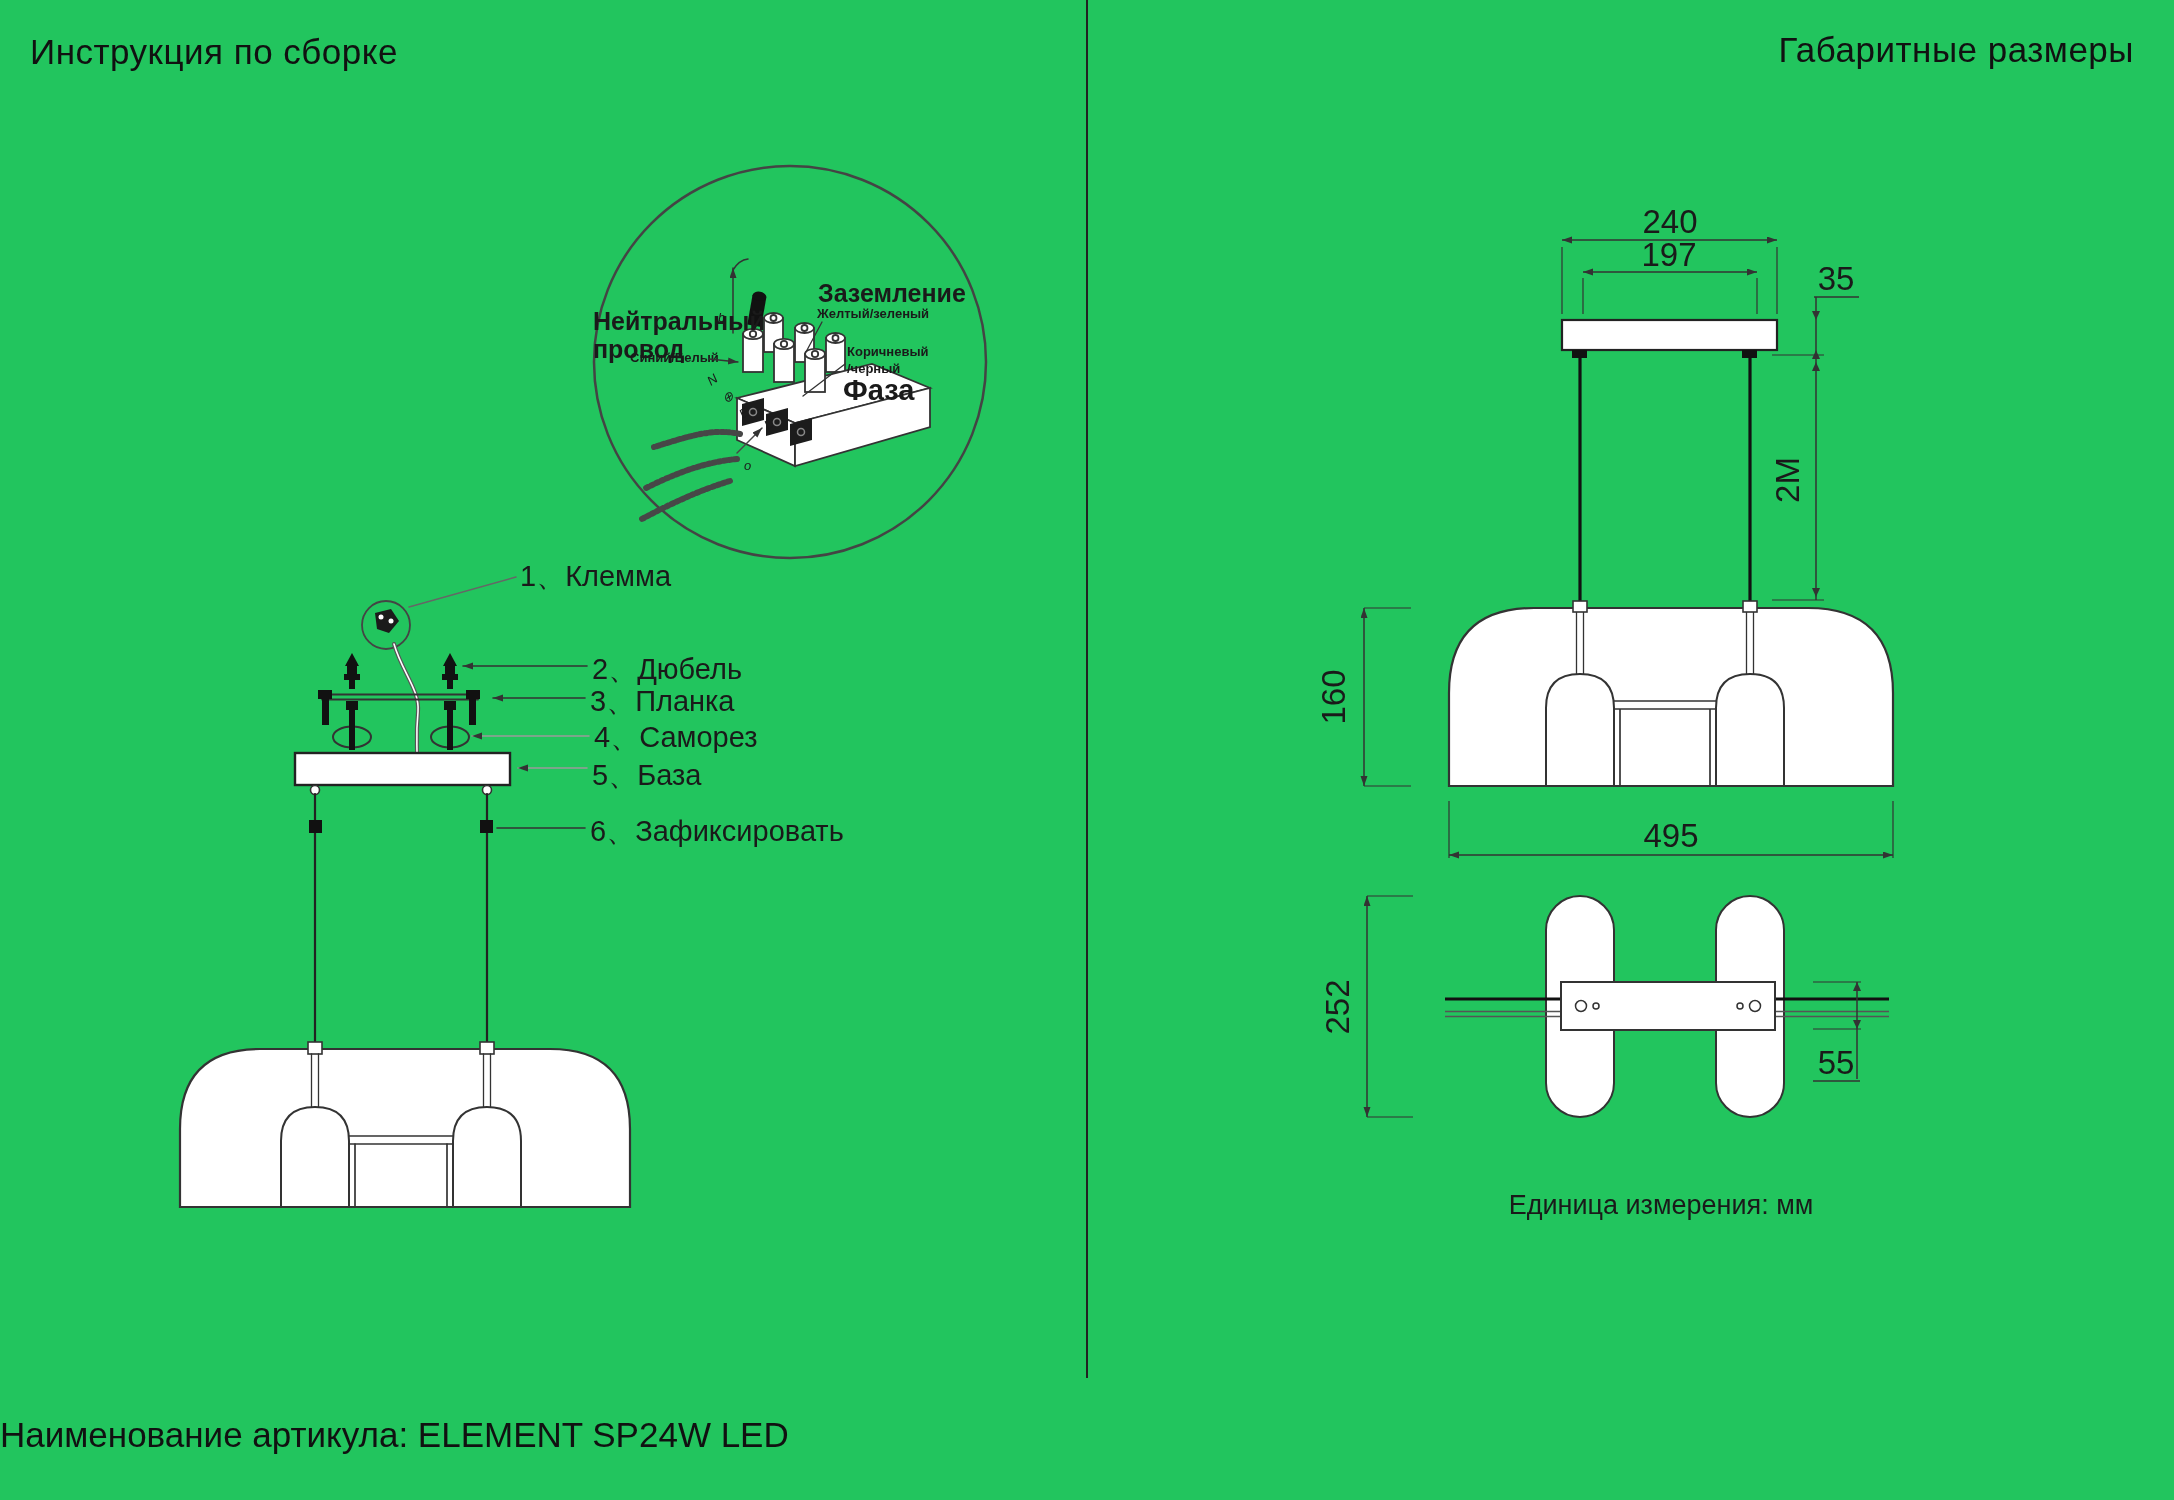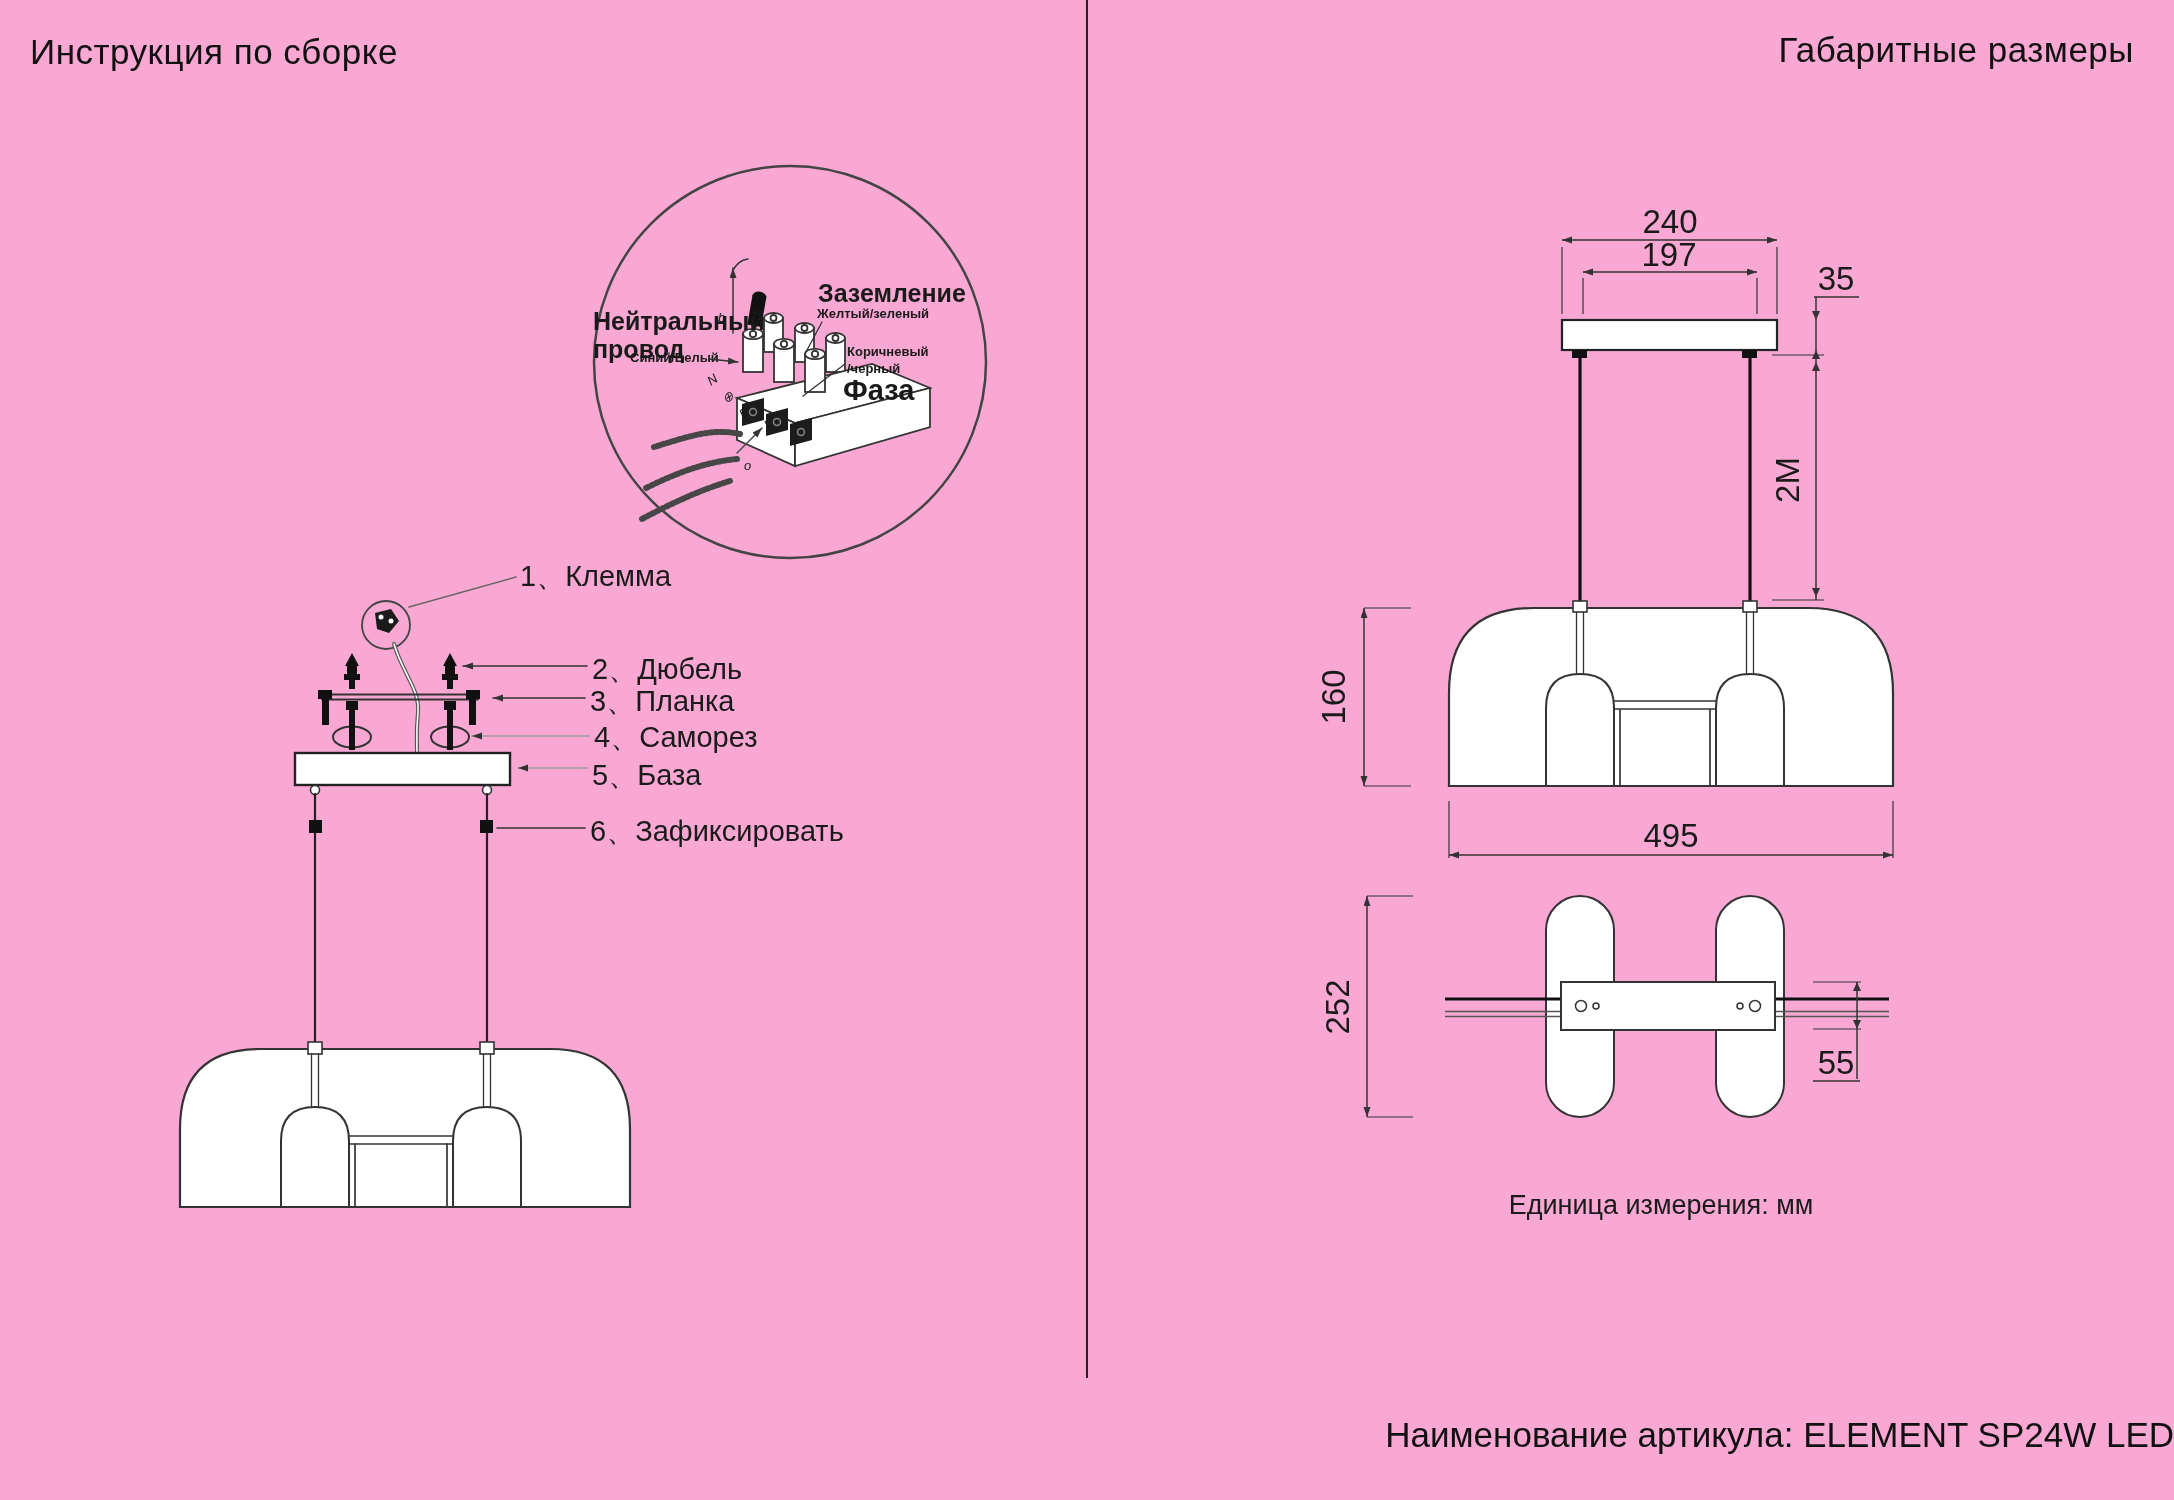--- a/index.html
+++ b/index.html
@@ -1,21 +1,21 @@
 <!DOCTYPE html>
 <html><head>
 <meta charset="utf-8">
 <style>
   html,body{margin:0;padding:0;background:#fff;}
-  #page{position:relative;width:2174px;height:1500px;background:#f9a8d4;overflow:hidden;
+  #page{position:relative;width:2174px;height:1500px;background:#22c55e;overflow:hidden;
         font-family:"Liberation Sans", sans-serif;color:#1a1a1a;}
   .title{position:absolute;font-size:35px;letter-spacing:0.5px;color:#111;white-space:nowrap;}
   #title-left{left:30px;top:32px;}
   #title-right{right:40px;top:30px;margin-left:16px;}
-  #footer{position:absolute;left:0;right:0;top:1415px;text-align:right;font-size:35px;color:#111;}
+  #footer{position:absolute;left:0;right:0;top:1415px;text-align:left;font-size:35px;color:#111;}
   svg{position:absolute;left:0;top:0;}
   svg text{font-family:"Liberation Sans", sans-serif;fill:#1a1a1a;}
   .dimtxt{font-size:33px;}
   .parttxt{font-size:29px;}
   .biglab{font-size:25px;font-weight:600;}
   .smalllab{font-size:13px;font-weight:700;}
   .tinymark{font-size:13px;font-style:italic;}
   .unitstxt{font-size:27px;}
 </style>
 </head>

